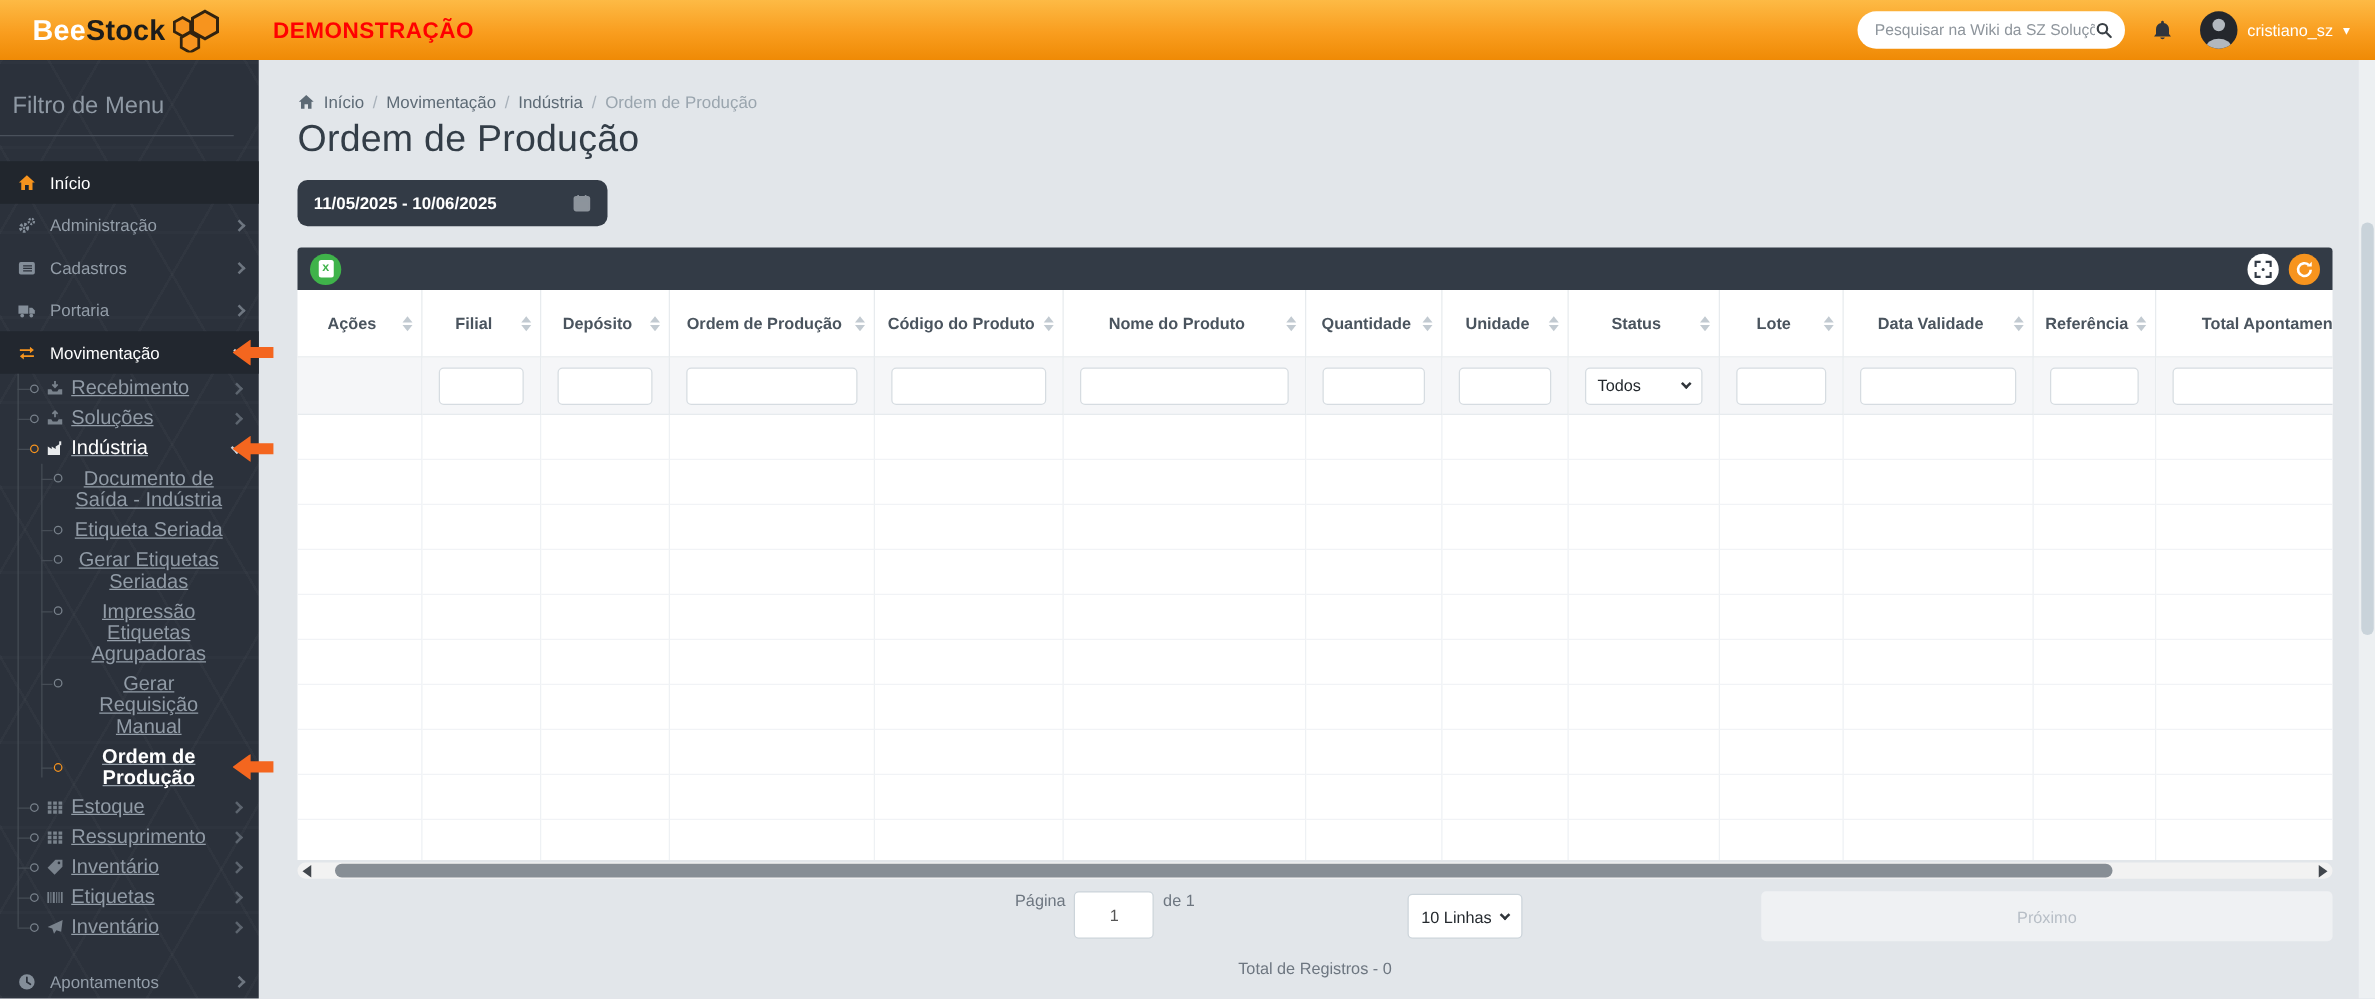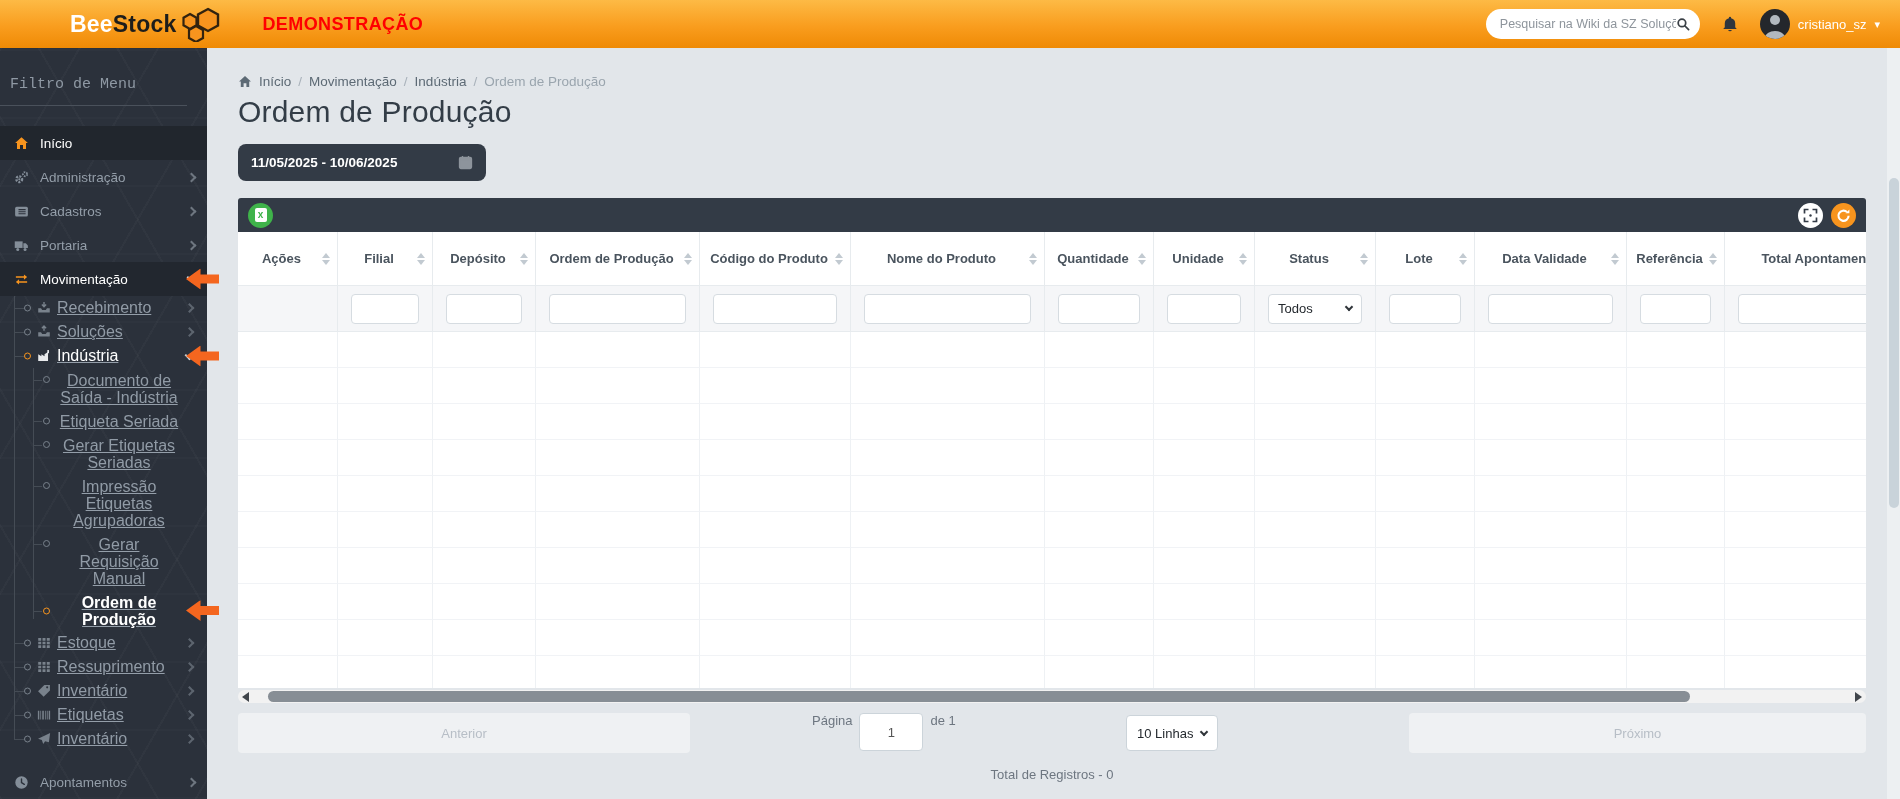--- a/index.html
+++ b/index.html
@@ -5,21 +5,21 @@
   * { box-sizing:border-box; margin:0; padding:0; }
   html,body { background:#e2e6ea; }
   body { font-family:"Liberation Sans", sans-serif; }
   #app { position:relative; width:1900px; height:799px; overflow:hidden; background:#e2e6ea; }
 
   
   .header { position:absolute; top:0; left:0; width:1900px; height:48px; z-index:40;
     background:linear-gradient(180deg,#fdba45 0%,#f99d1e 55%,#ef8a05 100%);
     display:flex; align-items:center; padding:0 20px 0 26px; }
   .logo { font-size:23px; font-weight:bold; letter-spacing:.2px; display:flex; align-items:center; }
-  .logo .bee { color:#ffffff;margin-left:44px; } .logo .stock { color:#1d1d1b; }
+  .logo .bee { color:#ffffff; } .logo .stock { color:#1d1d1b; }
   .logo svg { margin-left:4px; }
   .demo { color:#ff0000; font-weight:bold; font-size:18px; margin-left:40px; letter-spacing:.4px; }
   .hright { margin-left:auto; display:flex; align-items:center; gap:20px; }
   .search-pill { width:214px; height:30px; background:#fff; border-radius:15px; display:flex; align-items:center; padding:0 10px 0 14px; }
   .search-pill input { border:none; outline:none; flex:1; font-size:12.5px; color:#333; background:transparent; font-family:inherit; min-width:0; }
   .search-pill input::placeholder { color:#8e959c; }
   .avatar { width:30px; height:30px; border-radius:50%; background:#24272c; position:relative; overflow:hidden; }
   .avatar::before { content:""; position:absolute; top:6px; left:50%; transform:translateX(-50%); width:10px; height:10px; border-radius:50%; background:#b2b8be; }
   .avatar::after { content:""; position:absolute; bottom:-5px; left:50%; transform:translateX(-50%); width:20px; height:13px; border-radius:50% 50% 0 0; background:#b2b8be; }
   .user-wrap { display:flex; align-items:center; gap:8px; }
@@ -28,21 +28,21 @@
 
   
   .sidebar { position:absolute; top:48px; left:0; width:207px; bottom:0; z-index:10; color:#949ea9;
     background:#2b313b;
     background-image:
       repeating-linear-gradient(120deg, rgba(255,255,255,.022) 0 2px, transparent 2px 68px),
       repeating-linear-gradient(60deg, rgba(255,255,255,.022) 0 2px, transparent 2px 68px),
       repeating-linear-gradient(0deg, rgba(255,255,255,.014) 0 2px, transparent 2px 68px);
   }
   .menu-filter { padding:26px 14px 0 10px; }
-  .menu-filter input { width:100%; background:transparent; border:none; outline:none; color:#cfd5db; font-size:15px; font-family:Liberation Mono, monospace; }
+  .menu-filter input { width:100%; background:transparent; border:none; outline:none; color:#cfd5db; font-size:19px; font-family:Liberation Sans, sans-serif; }
   .menu-filter input::placeholder { color:#8f99a4; }
   .menu-divider { height:1px; background:#4a515b; margin:12px 20px 0 0; }
   .menu { margin-top:20px; font-size:13.5px; }
   .item { position:relative; height:34px; display:flex; align-items:center; gap:10px; padding:0 12px 0 13px; cursor:pointer; }
   .item .ico { width:17px; flex-shrink:0; display:flex; justify-content:center; color:#848e99; }
   .item .chev { margin-left:auto; color:#6e7680; }
   .item.active { background:#21262d; color:#fff; }
   .item.active .ico { color:#f7941e; }
   .item.expanded { background:#22272f; color:#fff; }
   .item.expanded .chev { color:#d6dade; }
@@ -666,21 +666,20 @@
       </table>
     </div>
 
     <div class="hscroll">
       <span class="harrow left"></span>
       <div class="hthumb"></div>
       <span class="harrow right"></span>
     </div>
 
     <div class="pagination">
-      <div class="pg-btn pg-prev">Anterior</div>
       <div class="pg-mid">
         <span>Página</span>
         <input class="pg-input" type="text" value="1" style="">
         <span>de 1</span>
       </div>
       <div class="rows-select">
         <span>10 Linhas</span>
         <span class="chev"></span>
       </div>
       <div class="pg-btn pg-next">Próximo</div>

